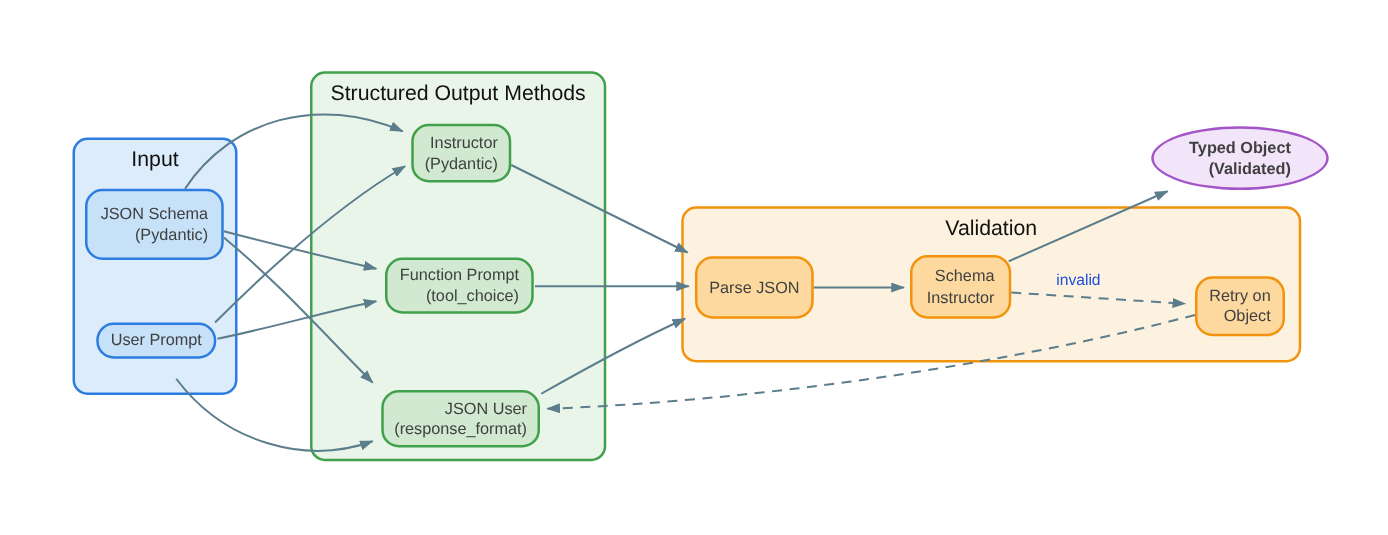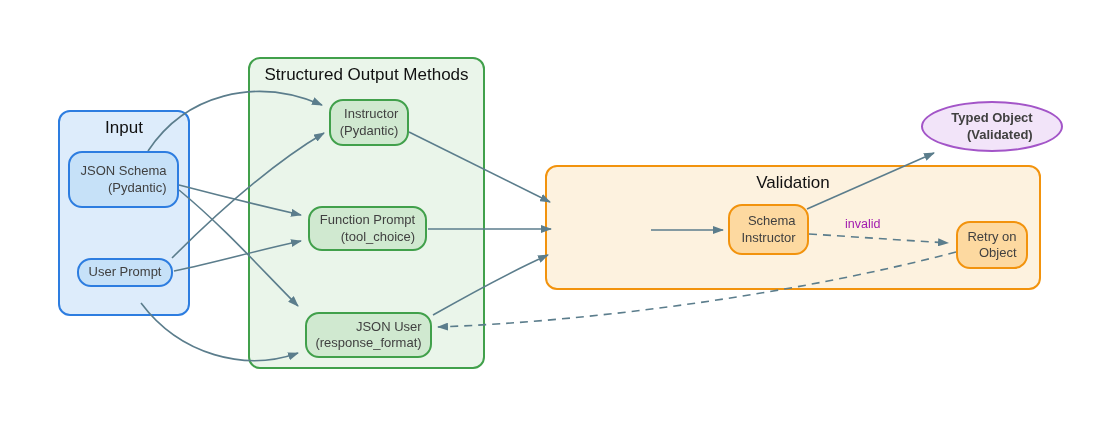--- a/index.html
+++ b/index.html
@@ -18,21 +18,21 @@
     text-align:right;border-radius:14px;border:2px solid;box-sizing:border-box;
     font-size:13px;line-height:1.25;white-space:pre-line;color:#404040;
   }
   .node-blue{background:#c6e1f8;border-color:#2d7de0;}
   .node-green{background:#d0e9d0;border-color:#41a04b;}
   .node-orange{background:#fdd9a0;border-color:#f2930d;}
   .node-ellipse{background:#f2e4f9;border-color:#a355c8;border-radius:50%;font-weight:bold;}
   #edges{position:absolute;left:0;top:0;pointer-events:none;}
   .edge{stroke:#5b7d8c;stroke-width:1.6;fill:none;}
   .edge-dashed{stroke-dasharray:8 6;}
-  .edge-label{position:absolute;font-size:12.5px;color:#a21caf;}
+  .edge-label{position:absolute;font-size:12.5px;color:#1d4ed8;}
 </style>
 </head>
 <body>
 
 <div id="canvas">
 
   <div class="group group-blue" style="left:58px;top:110px;width:132px;height:206px;">
     <div class="group-title">Input</div>
   </div>
 
@@ -74,20 +74,21 @@
 
   <div class="node node-green" style="left:329px;top:99px;width:80px;height:47px;">Instructor
 (Pydantic)</div>
 
   <div class="node node-green" style="left:308px;top:206px;width:119px;height:45px;">Function Prompt
 (tool_choice)</div>
 
   <div class="node node-green" style="left:305px;top:312px;width:127px;height:46px;">JSON User
 (response_format)</div>
 
+  <div class="node node-orange" style="left:556px;top:205px;width:95px;height:50px;">Parse JSON</div>
 
   <div class="node node-orange" style="left:728px;top:204px;width:81px;height:51px;">Schema
 Instructor</div>
 
   <div class="node node-orange" style="left:956px;top:221px;width:72px;height:48px;">Retry on
 Object</div>
 
   <div class="node node-ellipse" style="left:921px;top:101px;width:142px;height:51px;">Typed Object
 (Validated)</div>
 

